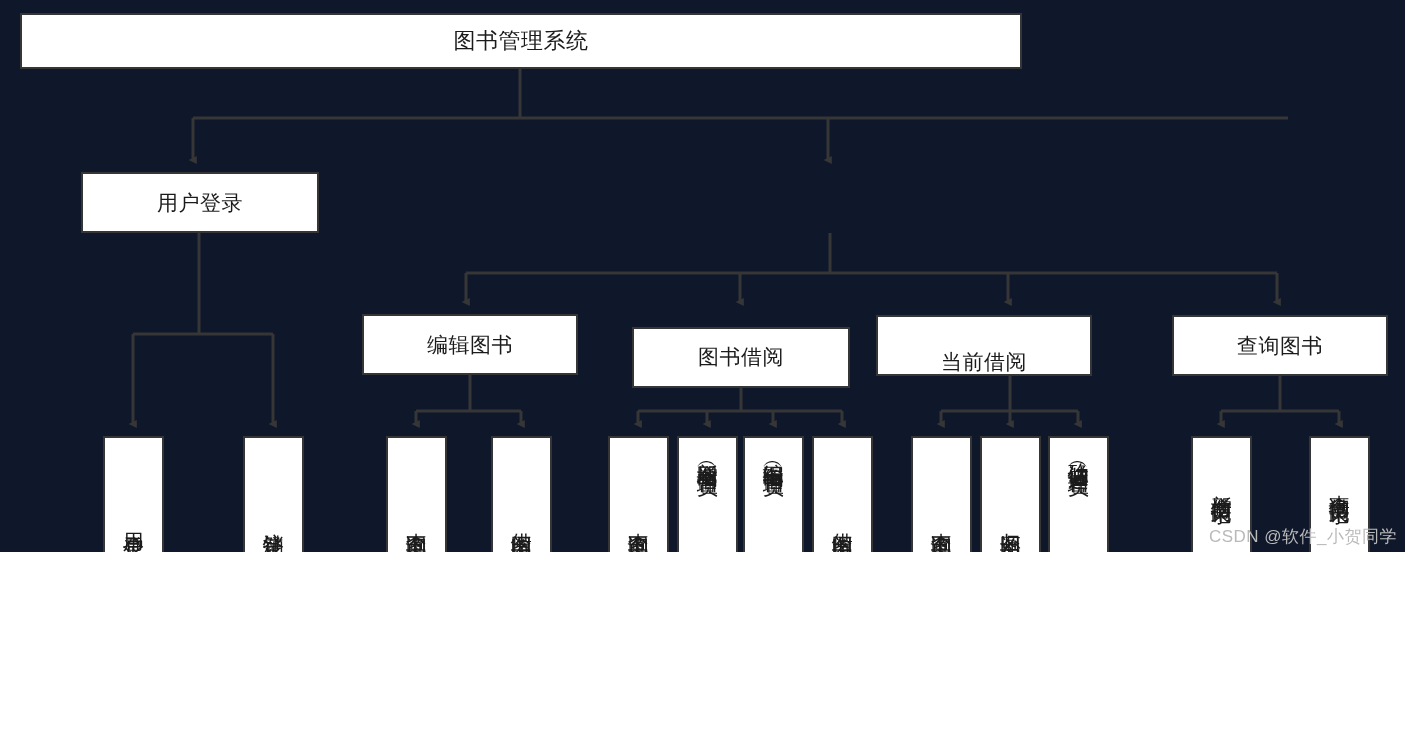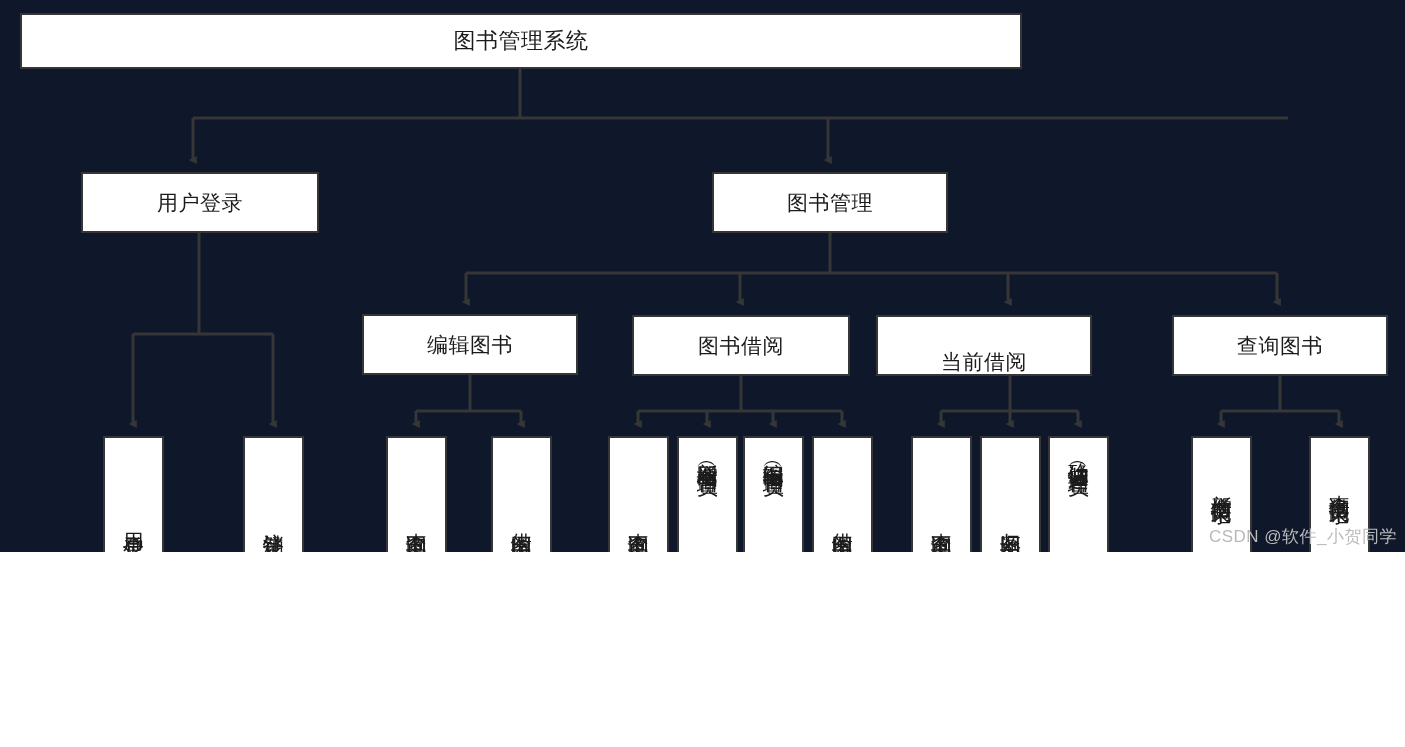--- a/index.html
+++ b/index.html
@@ -121,28 +121,25 @@
     </g>
   </svg>
 
   <div class="node root" style="left:20px; top:13px; width:1002px; height:56px;">
     <span class="label">图书管理系统</span>
   </div>
 
   <div class="node" style="left:81px; top:172px; width:238px; height:61px;">
     <span class="label">用户登录</span>
   </div>
-  <div class="node" style="left:712px; top:172px; width:236px; height:61px;">
-    <span class="label">图书管理</span>
-  </div>
 
   <div class="node" style="left:362px; top:314px; width:216px; height:61px;">
     <span class="label">编辑图书</span>
   </div>
-  <div class="node" style="left:632px; top:315px; width:218px; height:61px;">
+  <div class="node" style="left:632px; top:327px; width:218px; height:61px;font-family:Liberation Serif, serif;">
     <span class="label">图书借阅</span>
   </div>
   <div class="node" style="left:876px; top:315px; width:216px; height:61px;align-items:flex-end;">
     <span class="label">当前借阅</span>
   </div>
   <div class="node" style="left:1172px; top:315px; width:216px; height:61px;">
     <span class="label">查询图书</span>
   </div>
 
   <div class="node vertical" style="left:103px; top:436px; width:61px; height:297px; padding-top:78px;">

